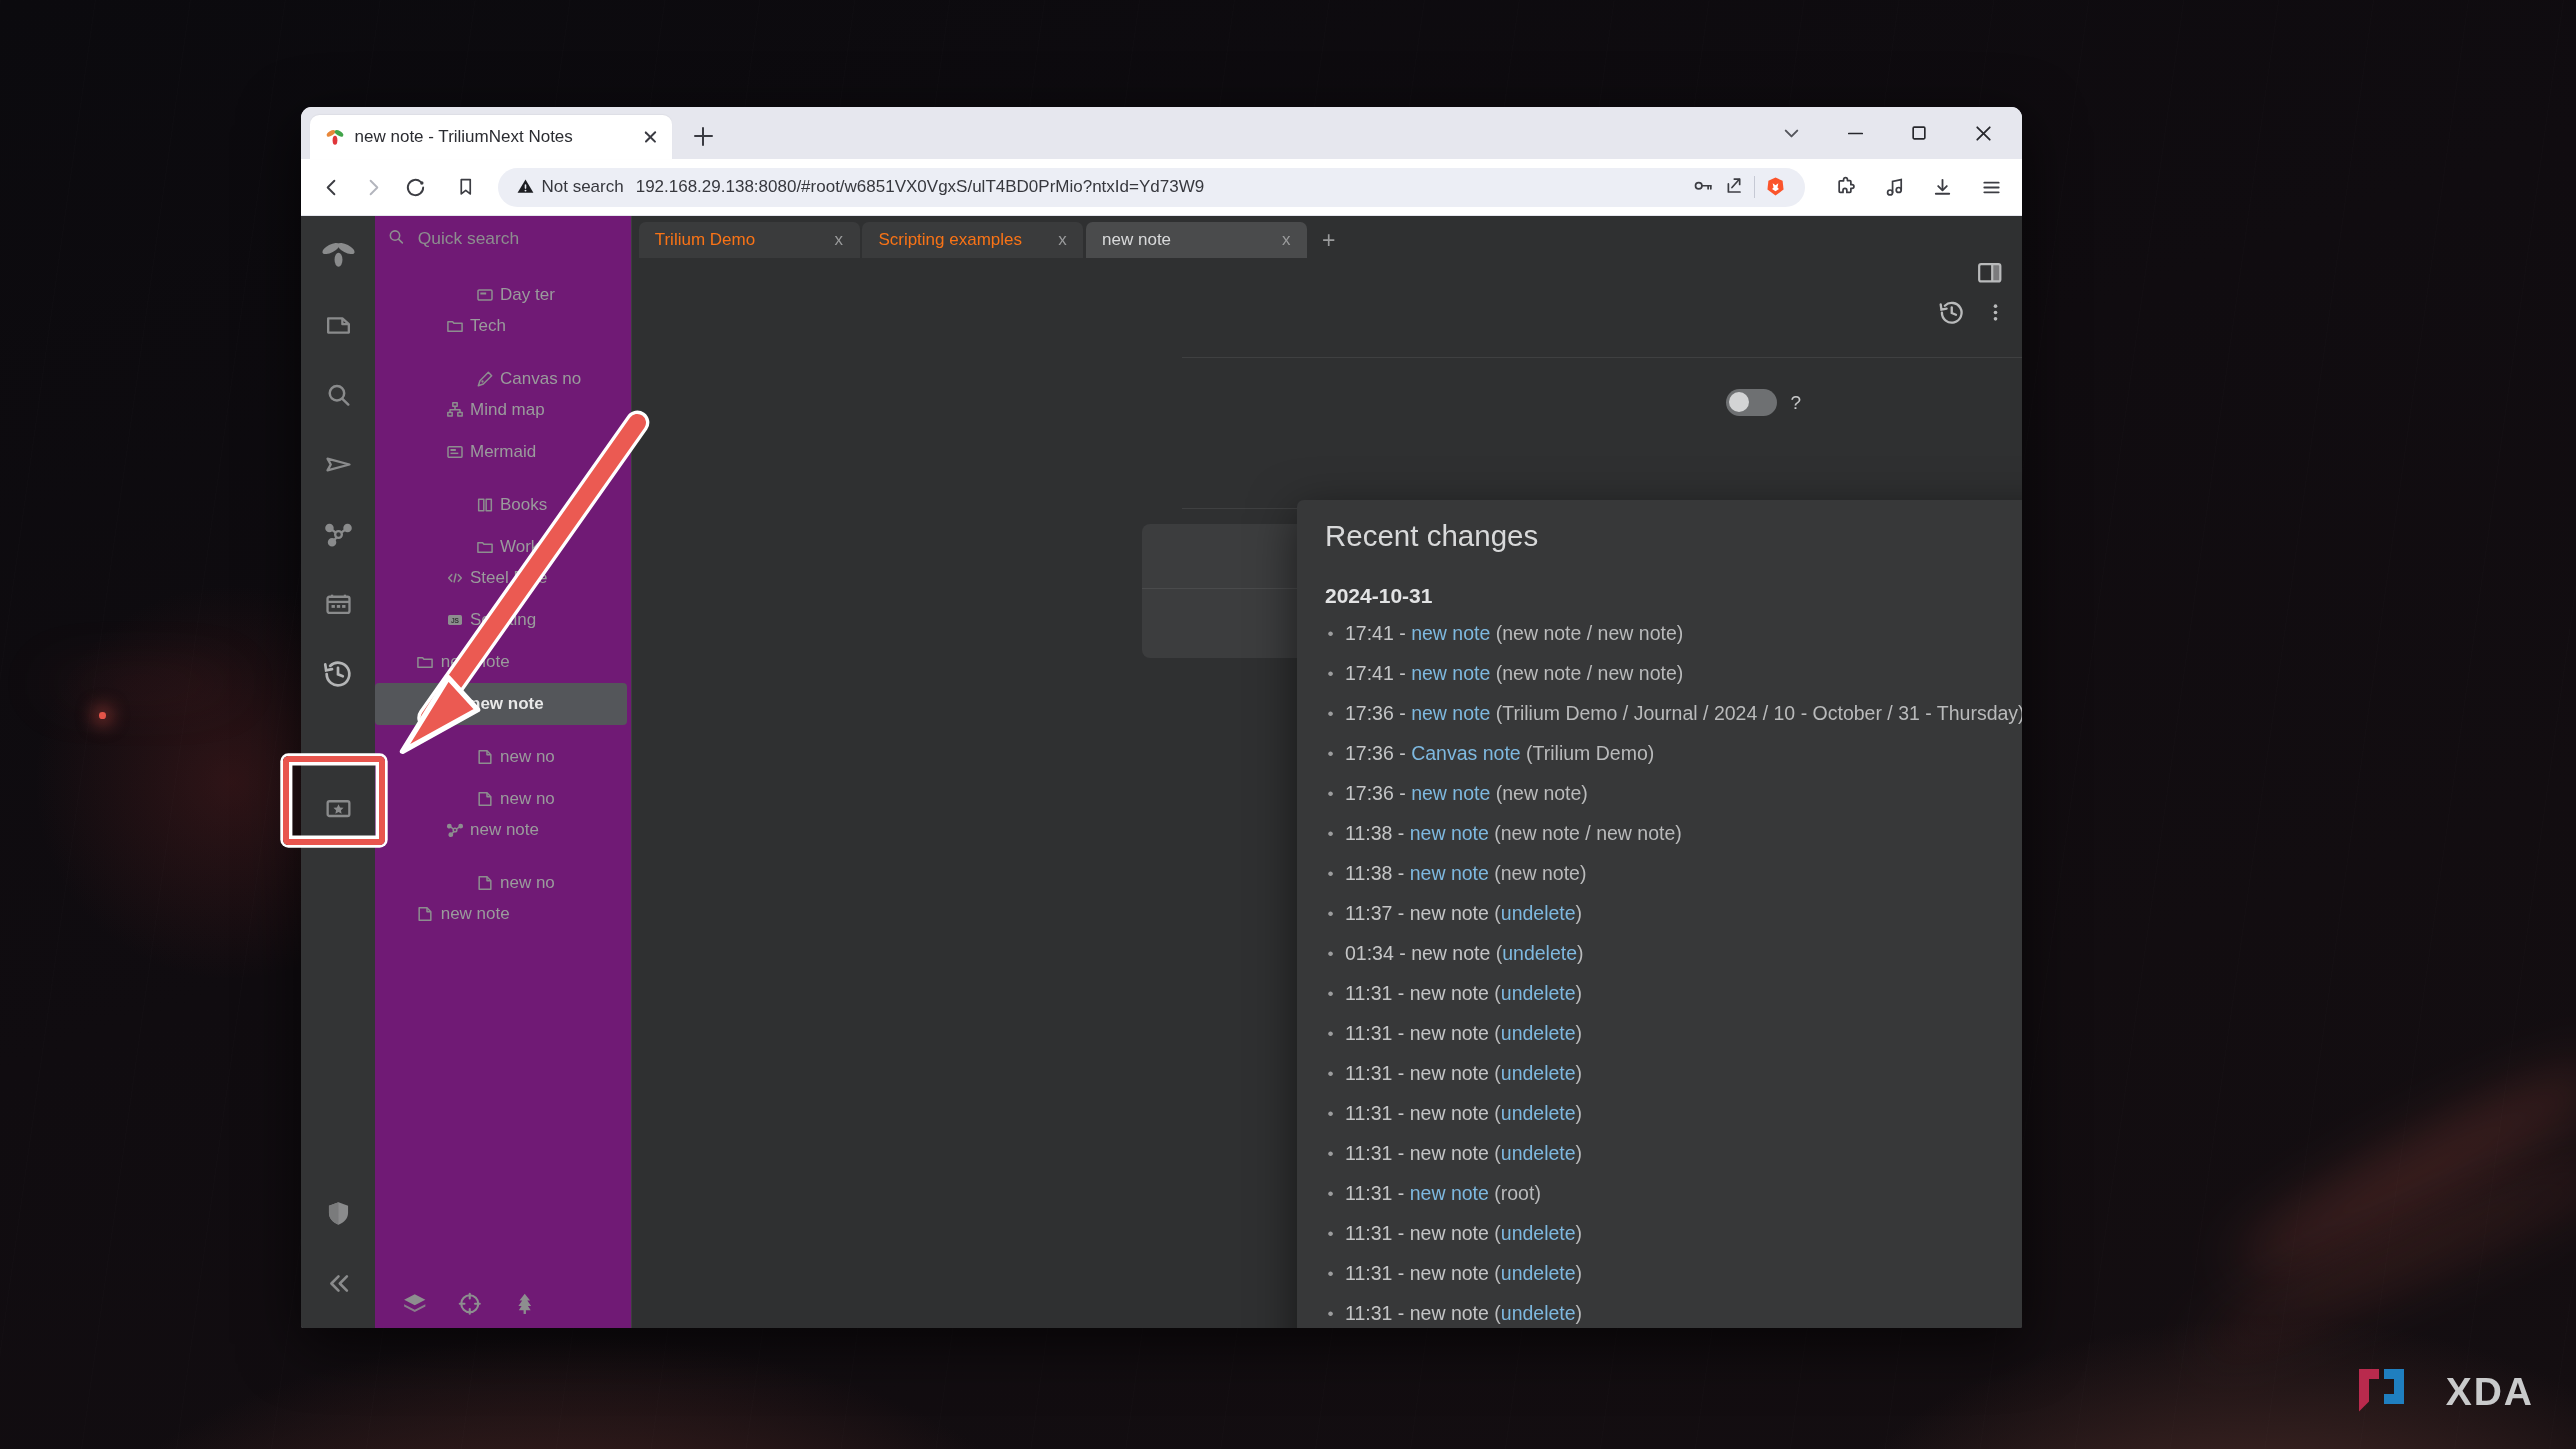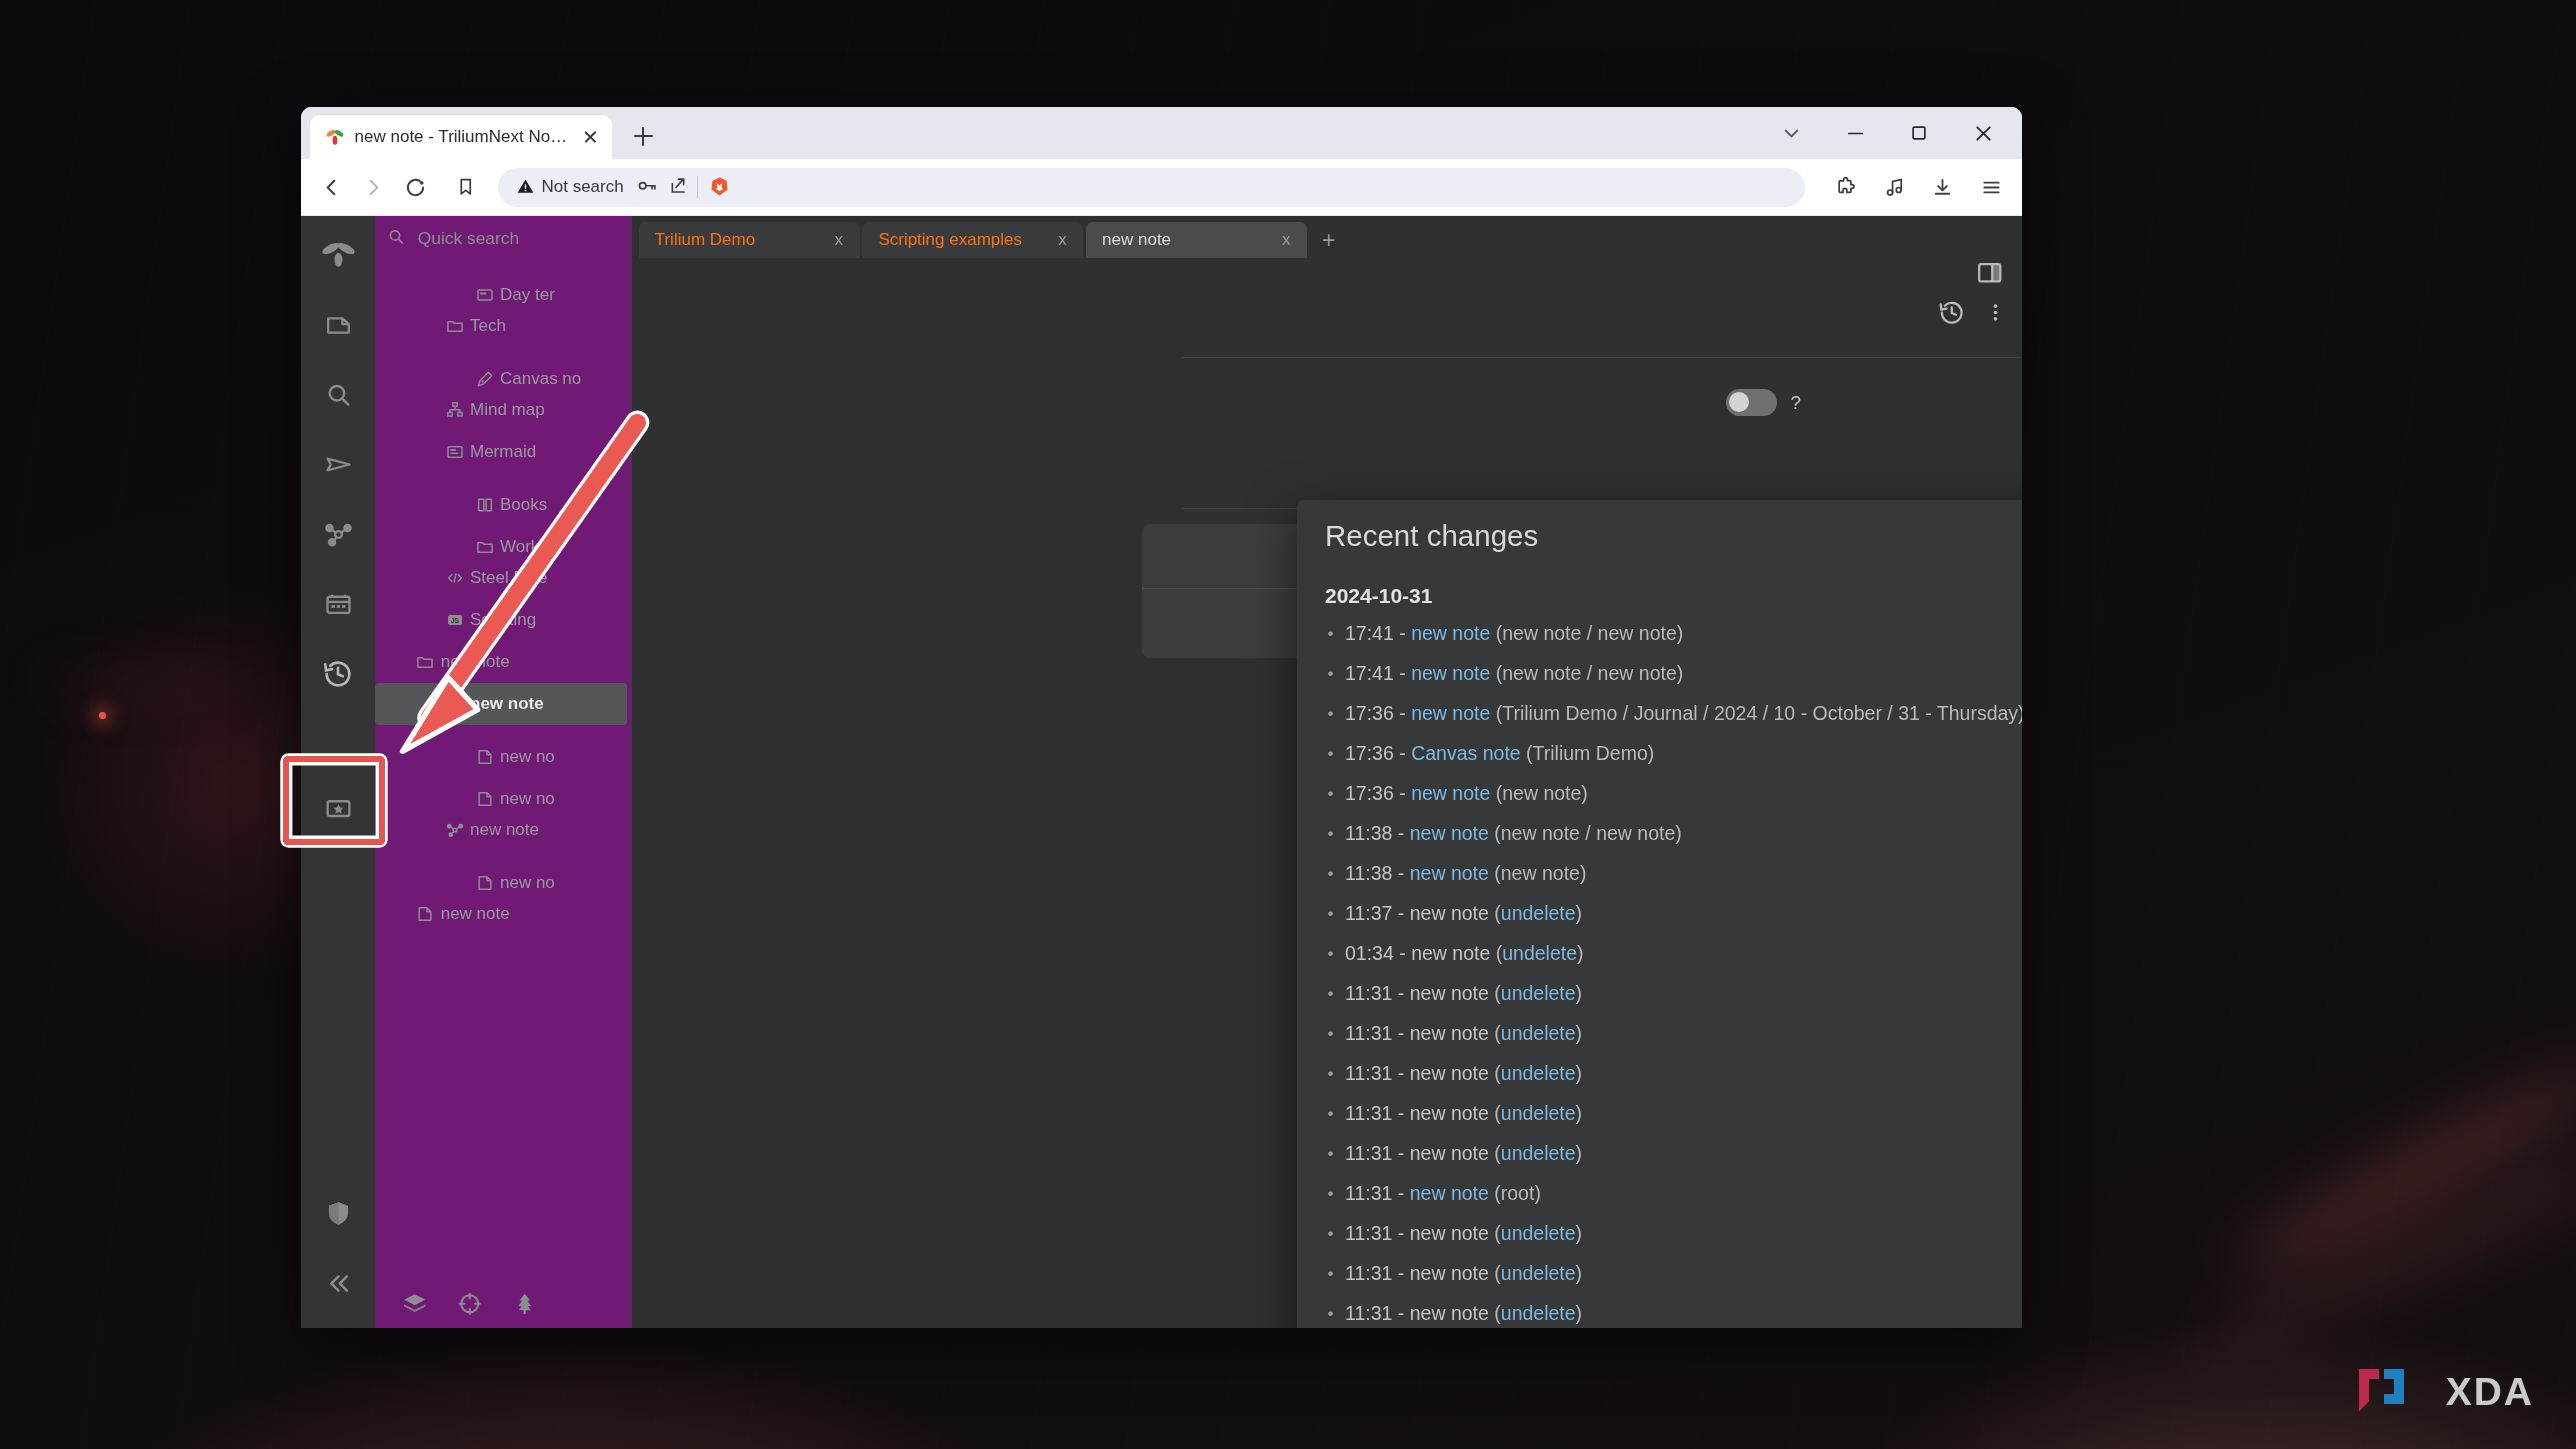--- a/index.html
+++ b/index.html
@@ -41,21 +41,21 @@
     overflow: hidden;
   }
 
   
   #tabstrip {
     height: 52px; position: relative;
     background: #e6e7ee;
     display: flex; align-items: flex-end; padding-left: 9.4px;
   }
   .btab {
-    height: 44px; width: 302px;
+    height: 44px; width: 362px;
     background: #fff; border-radius: 9.4px 9.4px 0 0;
     display: flex; align-items: center; gap: 9.4px;
     padding: 0 10.7px 0 14.8px;
     box-shadow: 0 -0.7px 1.3px rgba(0,0,0,.04);
   }
   .btab-favicon { width: 20px; height: 20px; position: relative; flex: none; }
   .btab-title {
     flex: 1; font-size: 17px; color: #2b2c31; white-space: nowrap;
     overflow: hidden; text-overflow: ellipsis;
   }
@@ -321,20 +321,21 @@
       <span id="notsecure">
         <span>
           <svg width="19" height="19" viewBox="0 0 24 24" fill="#1d1e22">
               <path d="M12 3.2 22 20H2z"></path>
               <rect x="11" y="9" width="2" height="6" fill="#eceef5" rx="1"></rect>
               <circle cx="12" cy="17.2" r="1.2" fill="#eceef5"></circle>
             </svg>
         </span>
         <span id="notsecure-label">Not search</span>
       </span>
+      <span id="url-text">192.168.29.138:8080/#root/w6851VX0VgxS/ulT4BD0PrMio?ntxId=Yd73W9</span>
       <span id="omni-actions">
         <span>
           <svg width="21.5" height="21.5" viewBox="0 0 24 24" fill="none" stroke="#3c3d43" stroke-width="1.9" stroke-linecap="round">
               <circle cx="7.5" cy="12" r="3.6"></circle>
               <line x1="11.1" y1="12" x2="21" y2="12"></line>
               <line x1="18" y1="12" x2="18" y2="15.4"></line>
               <line x1="21" y1="12" x2="21" y2="15.4"></line>
             </svg>
         </span>
         <span>

